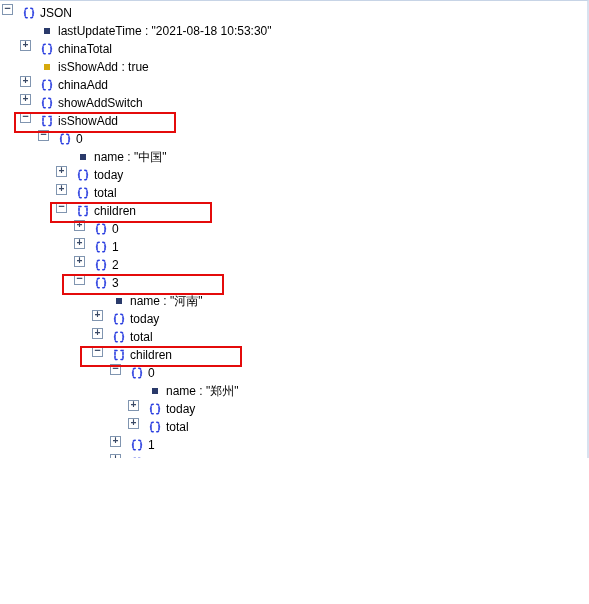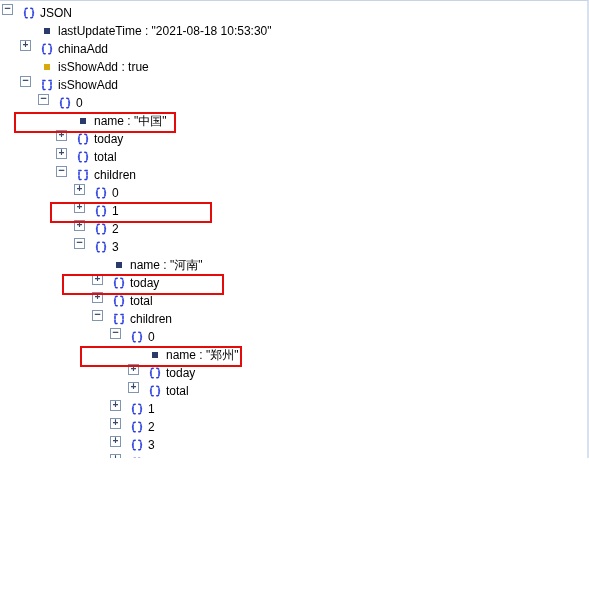--- a/index.html
+++ b/index.html
@@ -144,45 +144,69 @@
       <span class="ind"></span>
       <span class="ind"><span class="noexp"></span></span>
       <span class="icon">
           <svg>
             <use href="#ico-sq-dark"></use>
           </svg>
         </span>
       <span class="label"><span>lastUpdateTime</span> : <span>"2021-08-18 10:53:30"</span></span>
     </div>
 
-
     <div class="row">
       <span class="ind"></span>
       <span class="ind">
           <span class="exp plus"></span>
         </span>
       <span class="icon">
           <svg>
             <use href="#ico-braces"></use>
           </svg>
         </span>
-      <span class="label">chinaAdd</span>
+      <span class="label">chinaTotal</span>
     </div>
 
     <div class="row">
       <span class="ind"></span>
       <span class="ind"><span class="noexp"></span></span>
       <span class="icon">
           <svg>
             <use href="#ico-sq-gold"></use>
           </svg>
         </span>
       <span class="label"><span>isShowAdd</span> : <span>true</span></span>
     </div>
 
+    <div class="row">
+      <span class="ind"></span>
+      <span class="ind">
+          <span class="exp plus"></span>
+        </span>
+      <span class="icon">
+          <svg>
+            <use href="#ico-braces"></use>
+          </svg>
+        </span>
+      <span class="label">chinaAdd</span>
+    </div>
+
+    <div class="row">
+      <span class="ind"></span>
+      <span class="ind">
+          <span class="exp plus"></span>
+        </span>
+      <span class="icon">
+          <svg>
+            <use href="#ico-braces"></use>
+          </svg>
+        </span>
+      <span class="label">showAddSwitch</span>
+    </div>
 
     <div class="row">
       <span class="ind"></span>
       <span class="ind">
           <span class="exp minus"></span>
         </span>
       <span class="icon">
           <svg>
             <use href="#ico-brackets"></use>
           </svg>

